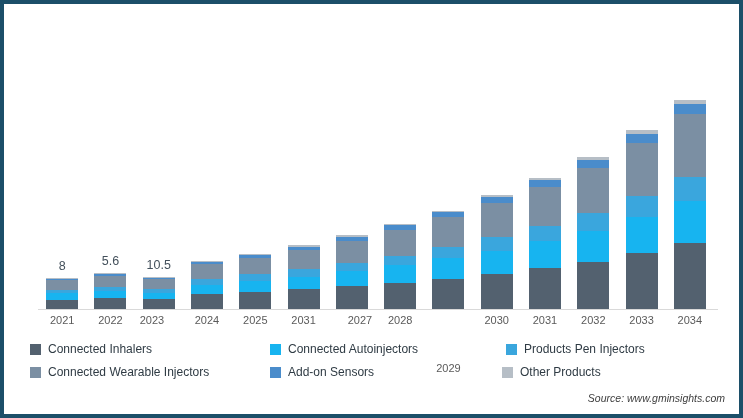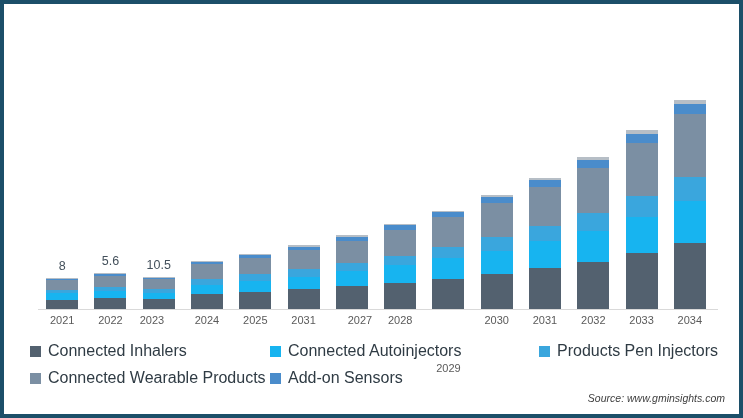--- a/index.html
+++ b/index.html
@@ -30,21 +30,21 @@
     white-space:nowrap;
   }
   .x-tick{
     position:absolute;top:310px;font-size:11px;color:#5a5a5a;
     text-align:center;width:50px;
   }
   #legend{
     position:absolute;left:26px;top:338px;width:690px;
   }
   .legend-row{display:flex;align-items:flex-start;margin-bottom:9px;}
-  .legend-item{display:flex;align-items:center;font-size:16px;color:#2f3b44;}
+  .legend-item{display:flex;align-items:center;font-size:12px;color:#2f3b44;}
   .sw{width:11px;height:11px;margin-right:7px;flex:none;display:inline-block;}
   #source{
     position:absolute;right:14px;bottom:10px;font-size:10.5px;
     font-style:italic;color:#3d3d3d;
   }
 </style>
 </head>
 <body>
 
 <div id="frame">
@@ -168,37 +168,41 @@
       </div>
     </div>
   <div id="baseline"></div>
 
   <div id="legend">
     <div class="legend-row">
       <div class="legend-item" style="width:240px">
         <span class="sw" style="background: rgb(83, 97, 111);"></span>
         <span>Connected Inhalers</span>
       </div>
-      <div class="legend-item" style="width:269px">
+      <div class="legend-item" style="width:236px">
         <span class="sw" style="background: rgb(23, 180, 240);"></span>
         <span>Connected Autoinjectors</span>
       </div>
       <div class="legend-item">
         <span class="sw" style="background: rgb(58, 166, 221);"></span>
         <span>Products Pen Injectors</span>
       </div>
     </div>
     <div class="legend-row">
       <div class="legend-item" style="width:240px">
         <span class="sw" style="background: rgb(123, 143, 163);"></span>
-        <span>Connected Wearable Products</span>
+        <span>Connected Wearable Injectors</span>
       </div>
       <div class="legend-item" style="width:232px">
         <span class="sw" style="background: rgb(74, 140, 203);"></span>
         <span>Add-on Sensors</span>
+      </div>
+      <div class="legend-item">
+        <span class="sw" style="background: rgb(182, 190, 198);"></span>
+        <span>Other Products</span>
       </div>
     </div>
   </div>
 
   <div id="source">Source: www.gminsights.com</div>
 <div class="x-tick" style="left: 33.1429px;">2021</div>
     <div class="x-tick" style="left: 81.4286px;">2022</div>
     <div class="x-tick" style="left: 123px;">2023</div>
     <div class="x-tick" style="left: 178px;">2024</div>
     <div class="x-tick" style="left: 226.286px;">2025</div>

